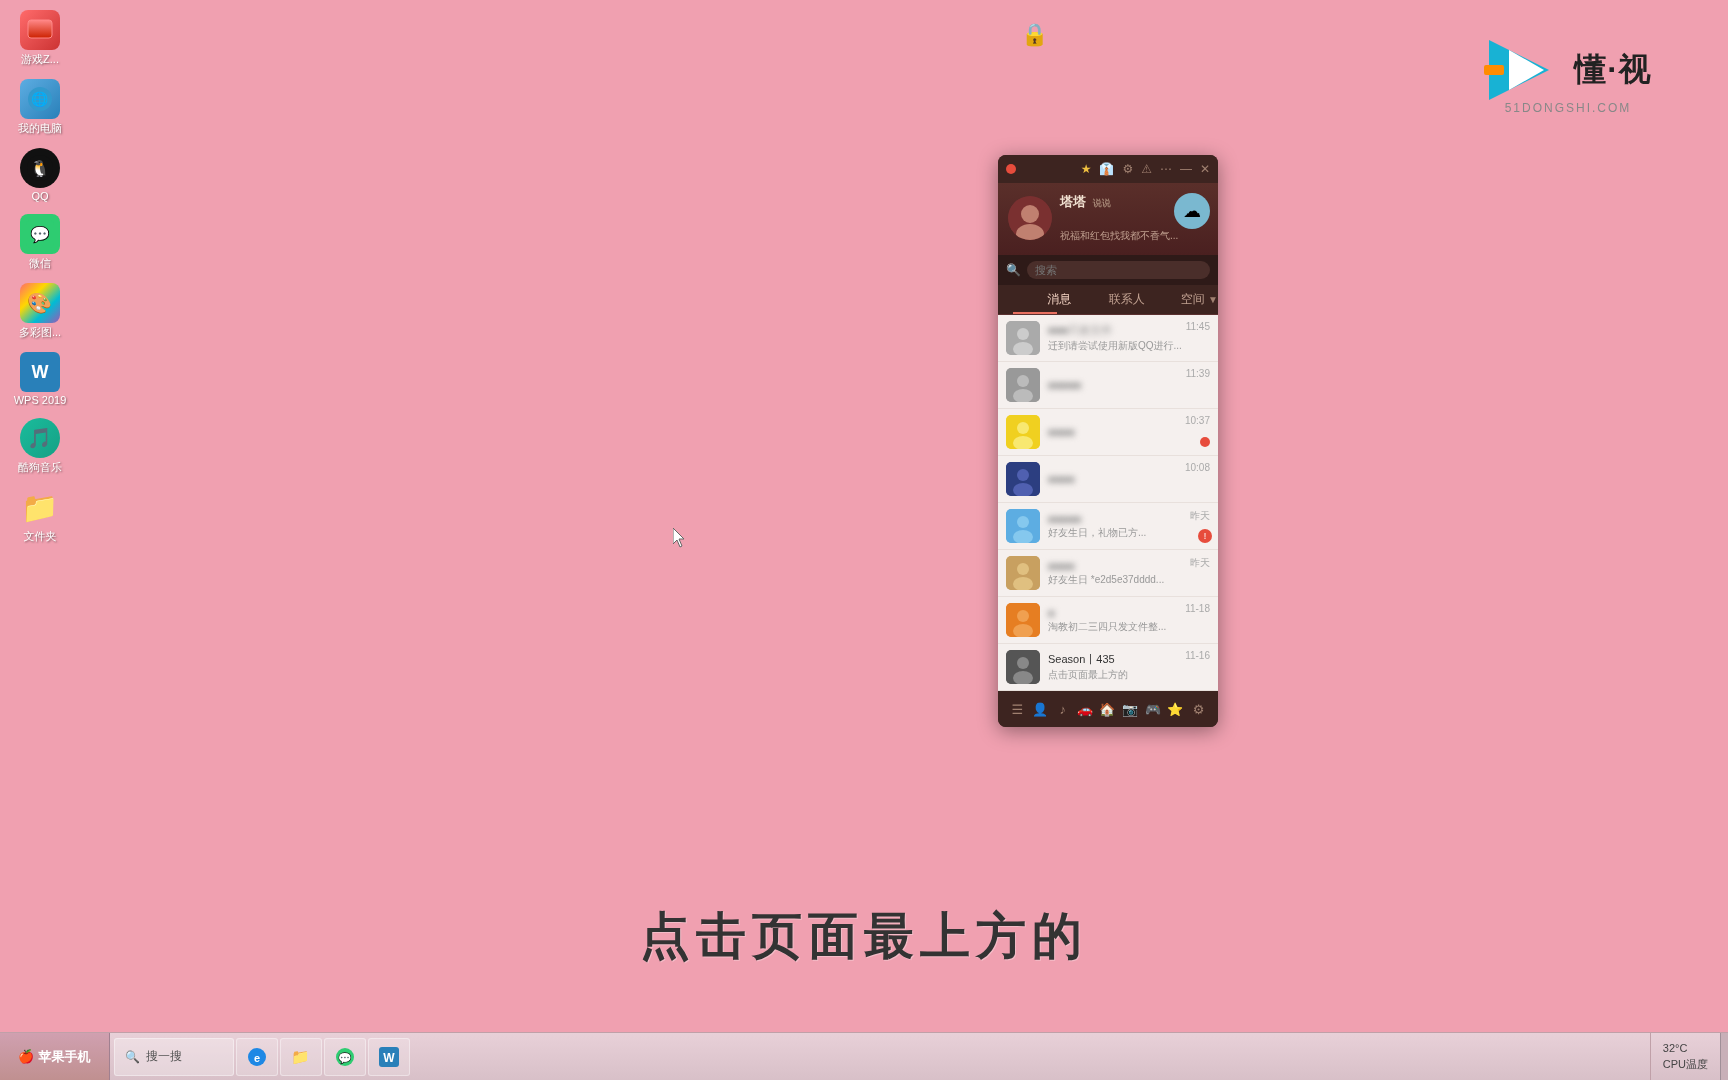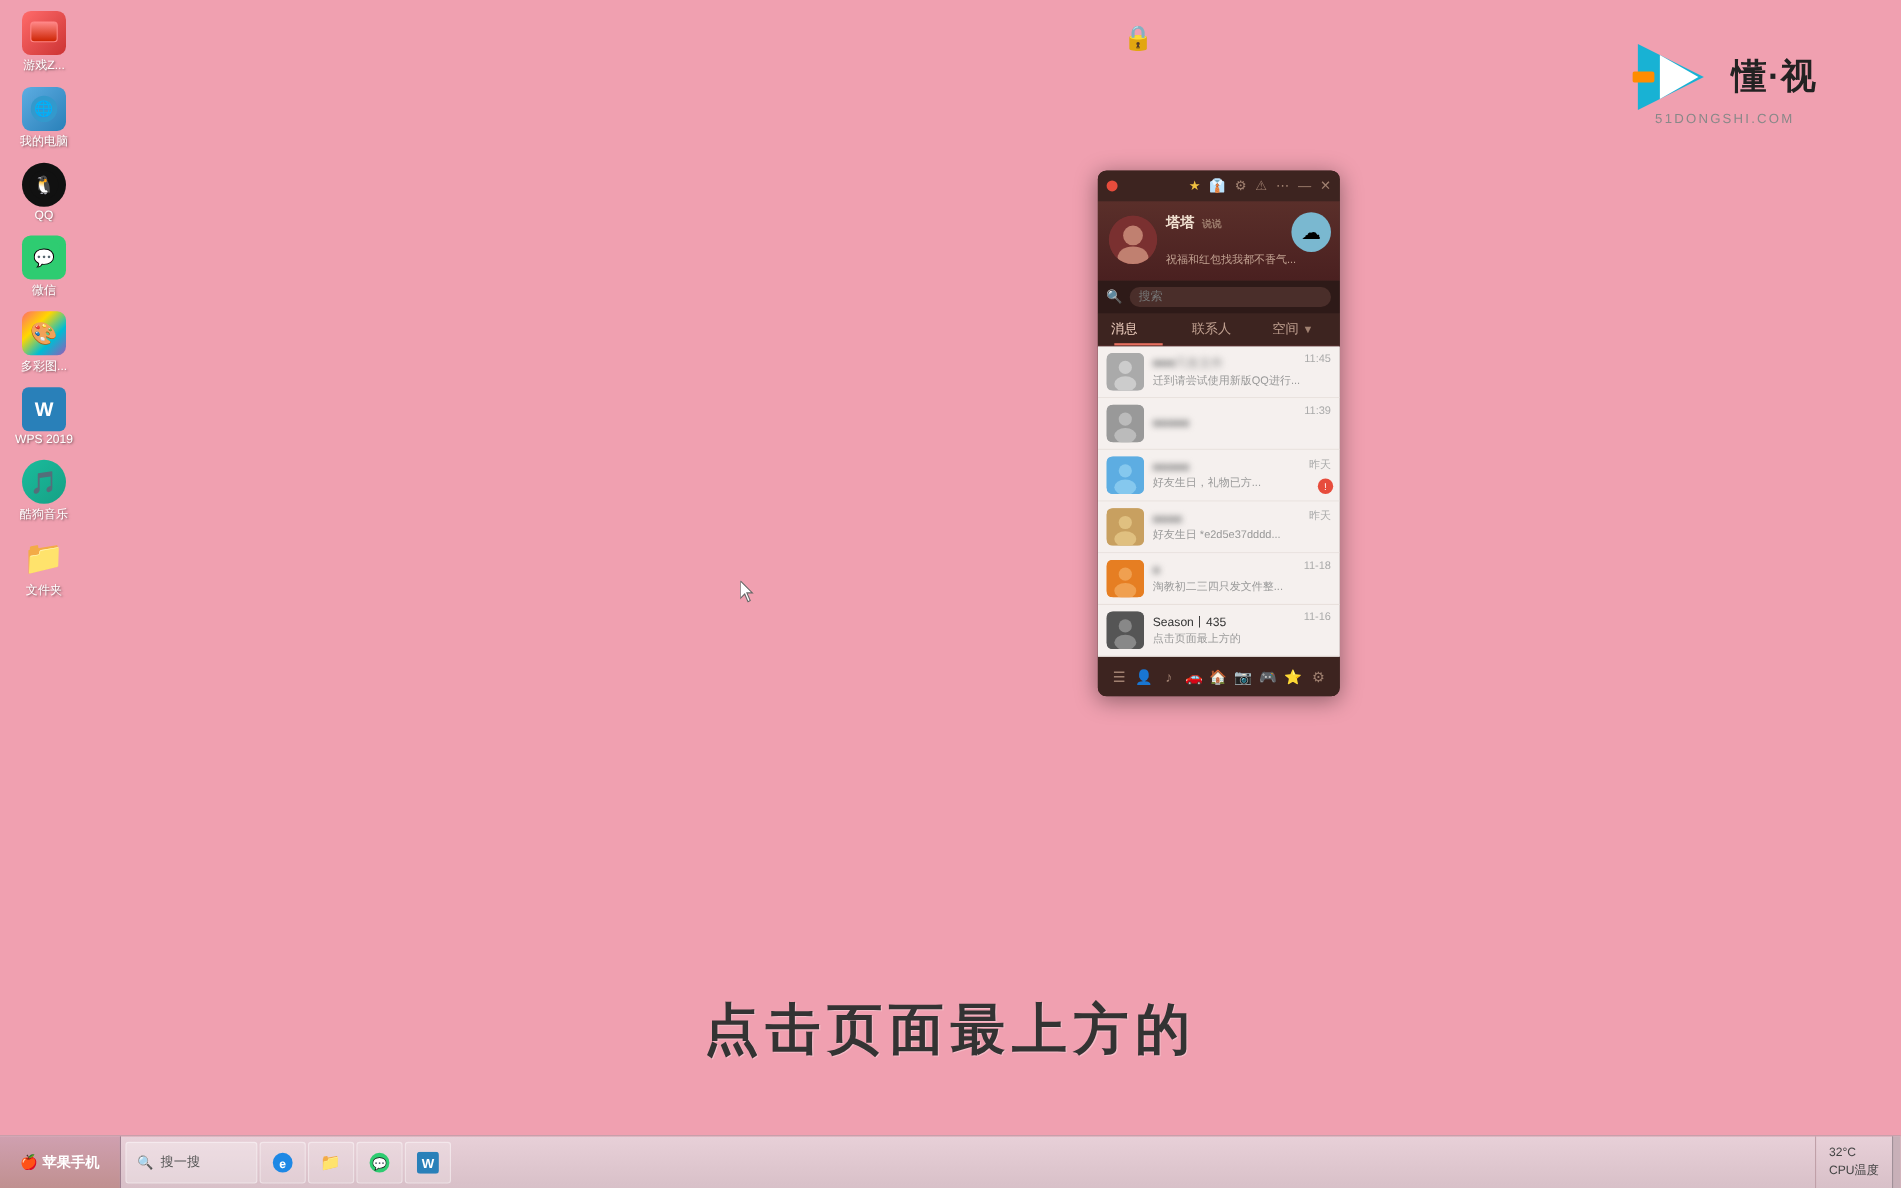--- a/index.html
+++ b/index.html
@@ -163,22 +163,22 @@
       font-size: 11px;
       outline: none;
     }
     .qq-tabs {
       background: #3d2420;
       display: flex;
       border-bottom: 1px solid #5a3030;
     }
     .qq-tab {
       flex: 1;
-      text-align: left;
-      padding: 6px 12px;
+      text-align: right;
+      padding: 6px 0;
       color: #c0a090;
       font-size: 12px;
       cursor: pointer;
       position: relative;
     }
     .qq-tab.active {
       color: #f0d0c0;
     }
     .qq-tab.active::after {
       content: '';
@@ -568,21 +568,50 @@
             <ellipse cx="17" cy="28" rx="10" ry="7" fill="#bbb"></ellipse>
           </svg>
       </div>
       <div class="qq-msg-content">
         <div class="qq-msg-name blurred-text">■■■■■</div>
         <div class="qq-msg-preview"></div>
       </div>
       <div class="qq-msg-time">11:39</div>
     </div>
 
-
+    <div class="qq-msg-item">
+      <div class="qq-msg-avatar" style="background:#f0d020;">
+        <svg width="34" height="34" viewBox="0 0 34 34">
+            <rect width="34" height="34" rx="5" fill="#f0d020"></rect>
+            <circle cx="17" cy="13" r="6" fill="#f8e870"></circle>
+            <ellipse cx="17" cy="28" rx="10" ry="7" fill="#f8e870"></ellipse>
+          </svg>
+      </div>
+      <div class="qq-msg-content">
+        <div class="qq-msg-name blurred-text">■■■■</div>
+        <div class="qq-msg-preview"></div>
+      </div>
+      <div class="qq-msg-time">10:37</div>
+      <div class="qq-msg-badge"></div>
+    </div>
+
+    <div class="qq-msg-item">
+      <div class="qq-msg-avatar" style="background:#2c3e80;">
+        <svg width="34" height="34" viewBox="0 0 34 34">
+            <rect width="34" height="34" rx="5" fill="#2c3e80"></rect>
+            <circle cx="17" cy="13" r="6" fill="#5060b0"></circle>
+            <ellipse cx="17" cy="28" rx="10" ry="7" fill="#5060b0"></ellipse>
+          </svg>
+      </div>
+      <div class="qq-msg-content">
+        <div class="qq-msg-name blurred-text">■■■■</div>
+        <div class="qq-msg-preview"></div>
+      </div>
+      <div class="qq-msg-time">10:08</div>
+    </div>
 
     <div class="qq-msg-item">
       <div class="qq-msg-avatar" style="background:#5dade2;">
         <svg width="34" height="34" viewBox="0 0 34 34">
             <rect width="34" height="34" rx="5" fill="#5dade2"></rect>
             <circle cx="17" cy="13" r="6" fill="#85c8ee"></circle>
             <ellipse cx="17" cy="28" rx="10" ry="7" fill="#85c8ee"></ellipse>
           </svg>
       </div>
       <div class="qq-msg-content">

